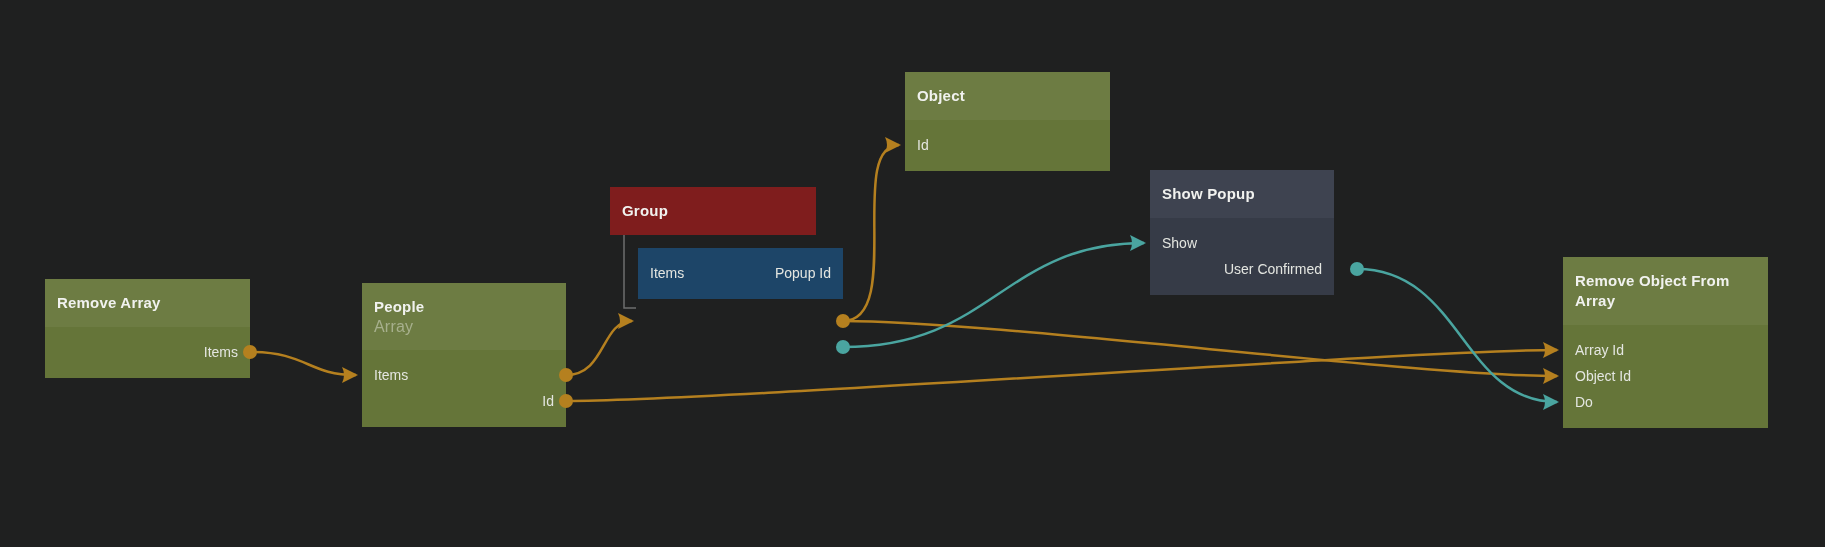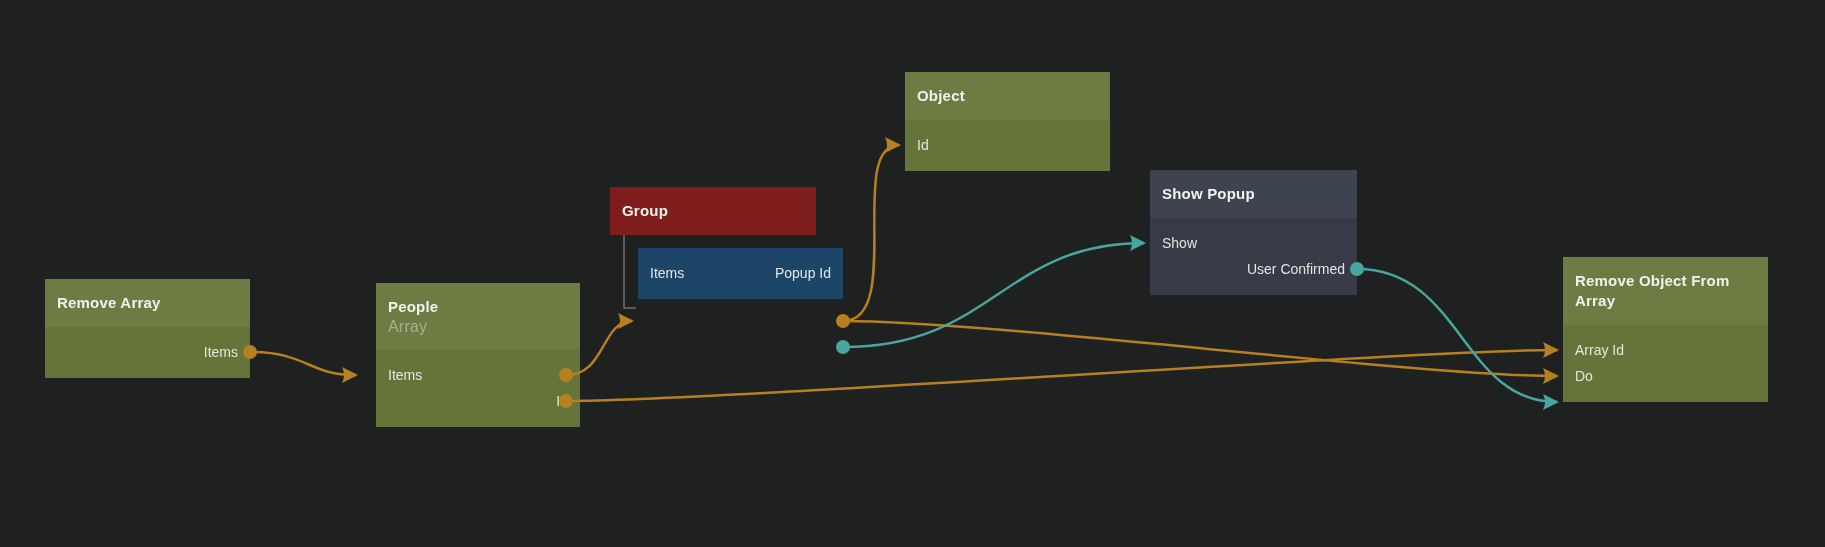--- a/index.html
+++ b/index.html
@@ -93,21 +93,21 @@
       <div class="node-header">
         <div>Remove Array</div>
       </div>
       <div class="node-body">
         <div class="port-row">
           <span class="spacer"></span>
           <span>Items</span>
         </div>
       </div>
     </div>
-    <div class="node green" style="left: 376px; top: 283px; width: 204px;">
+    <div class="node green" style="left: 362px; top: 283px; width: 204px;">
       <div class="node-header">
         <div>People</div>
         <div class="node-subtitle">Array</div>
       </div>
       <div class="node-body">
         <div class="port-row">
           <span>Items</span>
         </div>
         <div class="port-row">
           <span class="spacer"></span>
@@ -131,21 +131,21 @@
     <div class="node green" style="left: 905px; top: 72px; width: 205px;">
       <div class="node-header">
         <div>Object</div>
       </div>
       <div class="node-body">
         <div class="port-row">
           <span>Id</span>
         </div>
       </div>
     </div>
-    <div class="node gray" style="left: 1150px; top: 170px; width: 207px;">
+    <div class="node gray" style="left: 1150px; top: 170px; width: 184px;">
       <div class="node-header">
         <div>Show Popup</div>
       </div>
       <div class="node-body">
         <div class="port-row">
           <span>Show</span>
         </div>
         <div class="port-row">
           <span class="spacer"></span>
           <span>User Confirmed</span>
@@ -154,17 +154,20 @@
     </div>
     <div class="node green" style="left: 1563px; top: 257px; width: 205px;">
       <div class="node-header">
         <div>Remove Object From Array</div>
       </div>
       <div class="node-body">
         <div class="port-row">
           <span>Array Id</span>
         </div>
         <div class="port-row">
+          <span>Object Id</span>
+        </div>
+        <div class="port-row">
           <span>Do</span>
         </div>
       </div>
     </div>
   </div>
 
 </body></html>

